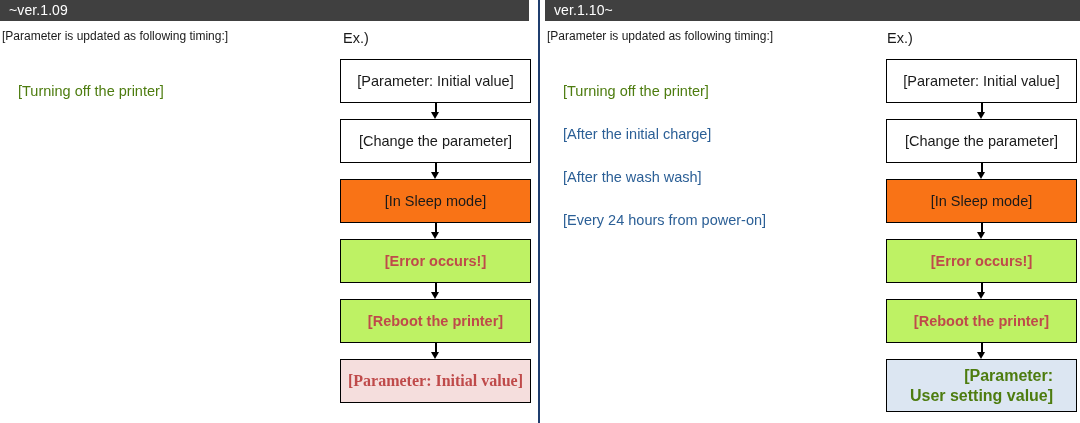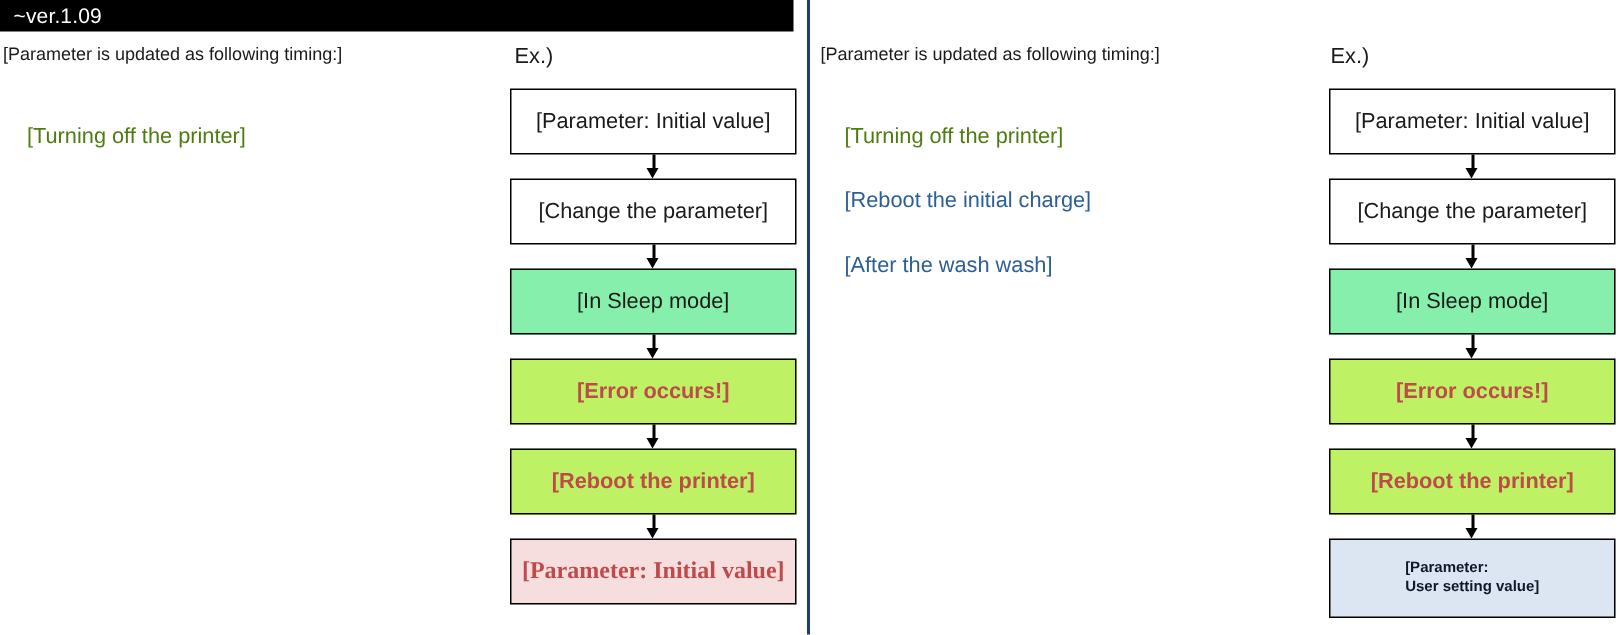--- a/index.html
+++ b/index.html
@@ -36,21 +36,21 @@
     height: 423px;
     background: #1f3d6e;
   }
 
   .version-bar {
     position: absolute;
     left: 0;
     top: 0;
     height: 21px;
     width: 100%;
-    background: #000000;
+    background: #404040;
     color: #ffffff;
     font-size: 14px;
     line-height: 21px;
     padding-left: 9px;
     box-sizing: border-box;
     letter-spacing: 0.1px;
   }
 
   .caption {
     position: absolute;
@@ -95,45 +95,45 @@
   .node {
     position: relative;
     box-sizing: border-box;
     width: 191px;
     height: 44px;
     border: 1.6px solid #000000;
     background: #ffffff;
     display: flex;
     align-items: center;
     justify-content: center;
-    text-align: left;
+    text-align: right;
     font-size: 14.5px;
     color: #1a1a1a;
   }
   .node.blue {
-    background: #86efac;
+    background: #f97316;
     color: #1a1a1a;
   }
   .node.red {
     background: #bef264;
     color: #bf4a4a;
     font-weight: bold;
   }
   .node.red-serif {
     background: #f5dedd;
     color: #bf4a4a;
     font-weight: bold;
     font-family: "Liberation Serif", serif;
     font-size: 16px;
   }
   .node.blue-bold {
     background: #dce6f2;
-    color: #0f172a;
+    color: #4d7c0f;
     font-weight: bold;
-    font-size: 10px;
+    font-size: 16px;
     height: 53px;
     line-height: 1.25;
   }
 
   .connector {
     position: relative;
     width: 191px;
     height: 16px;
   }
   .connector .shaft {
@@ -195,26 +195,28 @@
           <div class="shaft"></div>
           <div class="head"></div>
         </div>
       <div class="node red-serif">[Parameter: Initial value]</div>
     </div>
   </div>
 
   <div class="divider"></div>
 
   <div class="panel right">
+    <div class="version-bar">ver.1.10~</div>
     <div class="caption">[Parameter is updated as following timing:]</div>
     <div class="ex-label">Ex.)</div>
     <div class="timing-list">
       <div class="timing-item">[Turning off the printer]</div>
-      <div class="timing-item accent">[Reboot the initial charge]</div>
+      <div class="timing-item accent">[After the initial charge]</div>
       <div class="timing-item accent">[After the wash wash]</div>
+      <div class="timing-item accent">[Every 24 hours from power-on]</div>
     </div>
     <div class="flow">
       <div class="node">[Parameter: Initial value]</div>
       <div class="connector">
           <div class="shaft"></div>
           <div class="head"></div>
         </div>
       <div class="node">[Change the parameter]</div>
       <div class="connector">
           <div class="shaft"></div>

